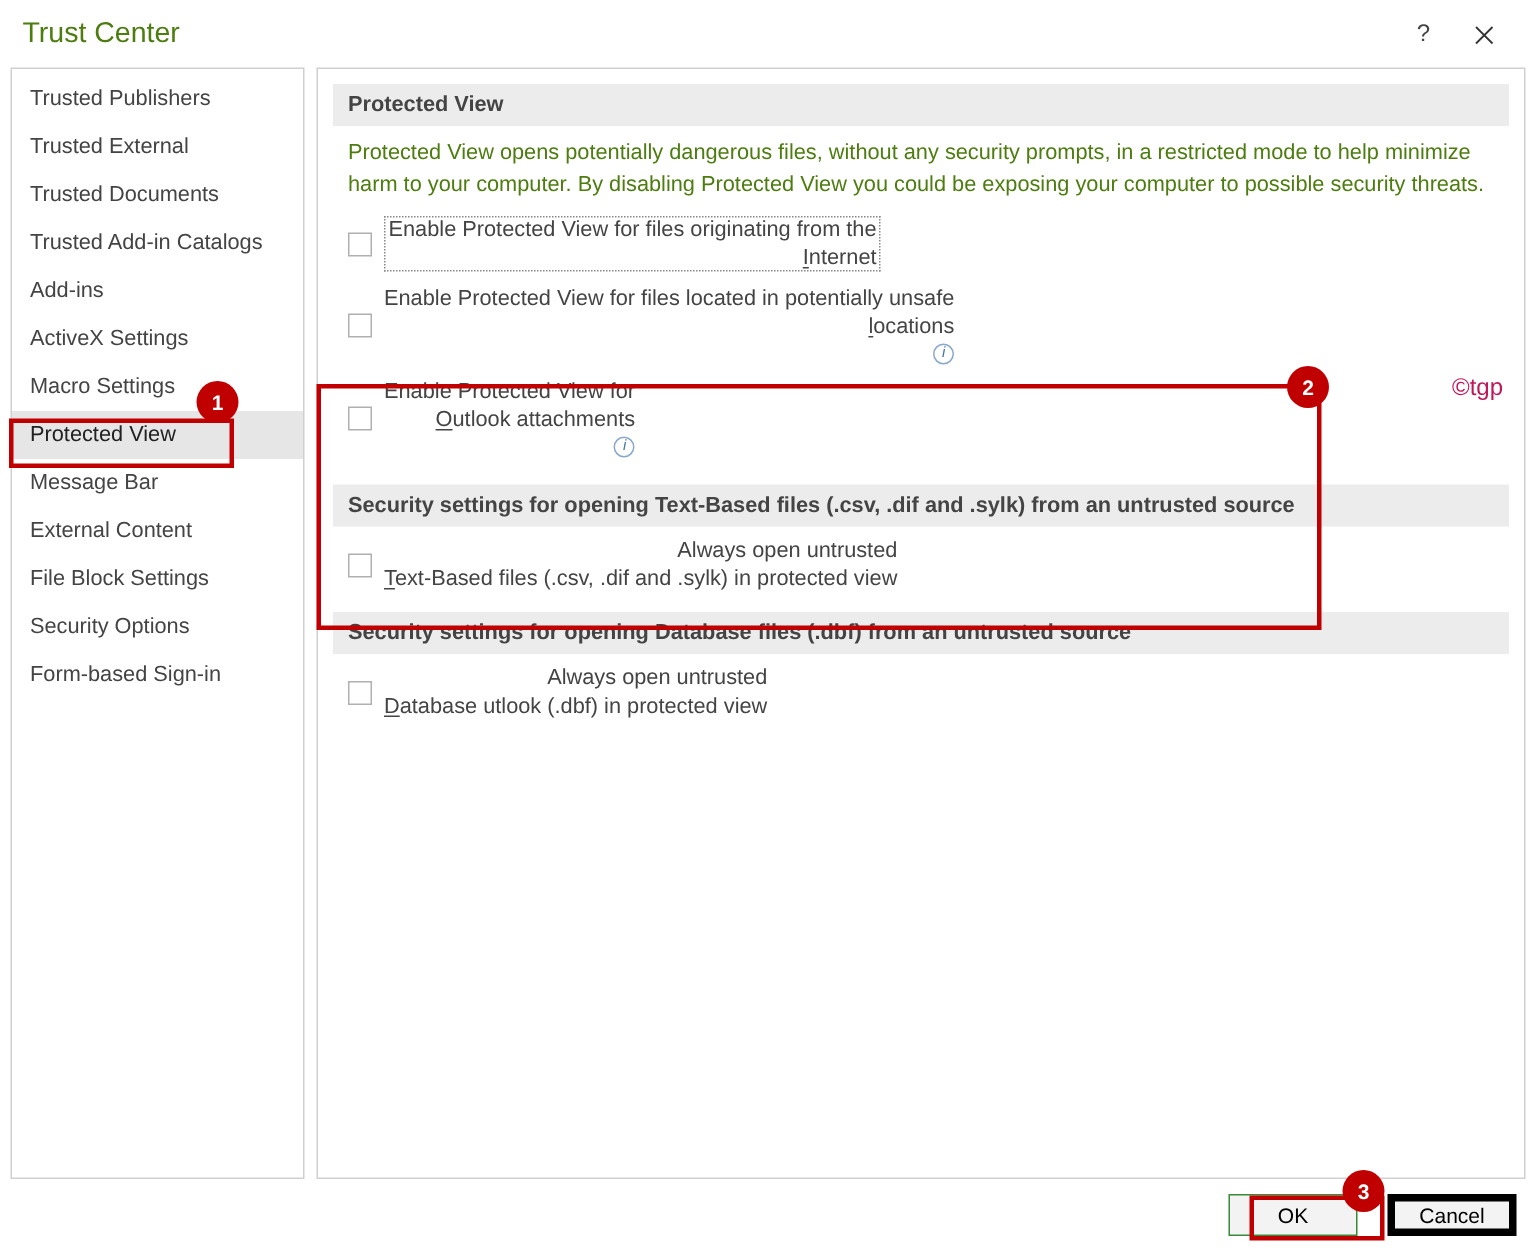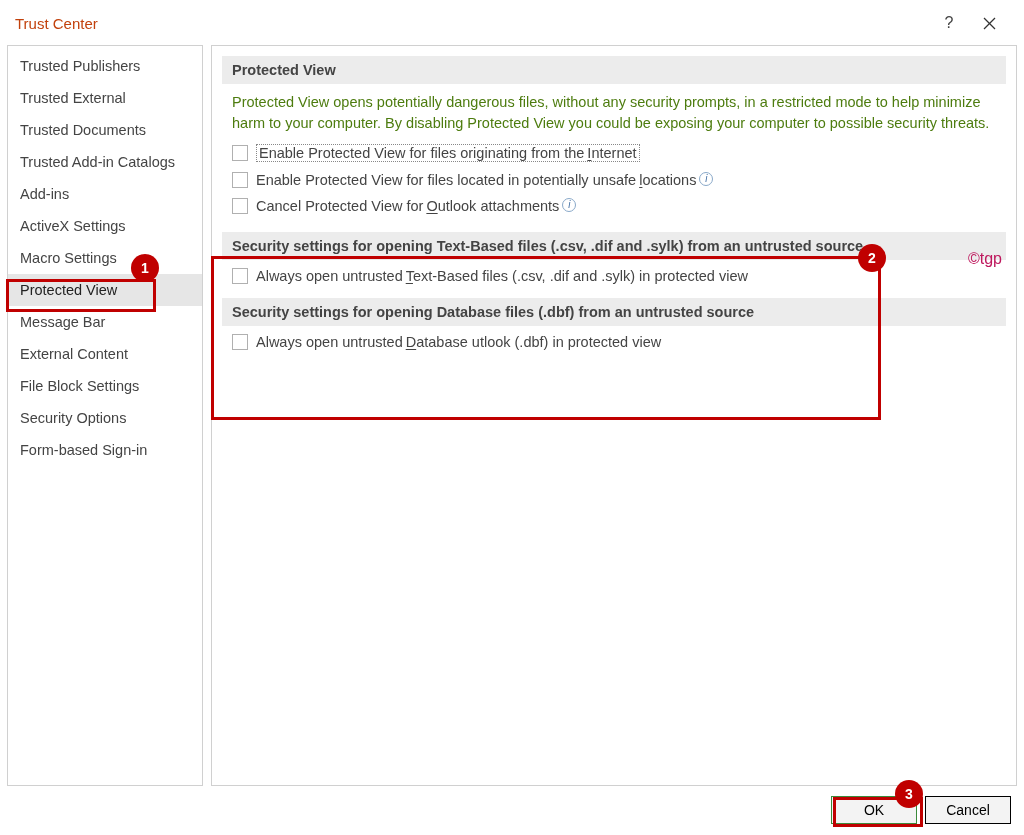--- a/index.html
+++ b/index.html
@@ -17,22 +17,22 @@
     display: flex; flex-direction: column;
     border: 1px solid #fff;
   }
   .titlebar {
     height: 44px;
     display: flex; align-items: center;
     padding: 0 14px;
   }
   .titlebar .title {
     flex: 1;
-    font-size: 15px;
-    color: #c2410c;
+    font-size: 19px;
+    color: #4d7c0f;
   }
   .titlebar .btn {
     width: 40px; height: 36px;
     display: flex; align-items: center; justify-content: center;
     font-size: 16px;
     color: #444;
     cursor: pointer;
   }
   .content {
     flex: 1;
@@ -86,22 +86,23 @@
   .chk {
     width: 16px; height: 16px;
     border: 1px solid #b0b0b0;
     background: #fff;
     flex: none;
   }
   .chk-label {
     font-size: 14.5px;
     color: #444;
     display: inline-flex;
-    align-items: flex-start;
+    align-items: flex-end;
     gap: 3px;
+    flex-direction: column;
   }
   .chk-row.dotted .chk-label { border: 1px dotted #888; padding: 0 2px; }
   .info-icon {
     width: 14px; height: 14px;
     border: 1px solid #8aa9c9;
     border-radius: 50%;
     display: inline-flex; align-items: center; justify-content: center;
     font-size: 10px; font-style: italic;
     color: #4672a6;
     line-height: 1;
@@ -109,26 +110,26 @@
   .und { text-decoration: underline; text-underline-offset: 2px; }
   .watermark {
     position: absolute;
     right: 14px; top: 204px;
     color: #be185d;
     font-size: 16px;
   }
   .footer {
     height: 42px;
     display: flex; justify-content: flex-end; align-items: center;
-    gap: 8px;
+    gap: 20px;
     padding: 0 12px 6px 0;
   }
   .dlg-btn {
     min-width: 86px; height: 28px;
-    border: 1px solid #000000;
+    border: 5px solid #000000;
     background: #f3f3f3;
     font-size: 14px;
     cursor: pointer;
   }
   .dlg-btn.primary { border: 1px solid #3b8a3b; }
   .callout {
     position: absolute;
     border: 3px solid #c00000;
     pointer-events: none;
   }
@@ -192,21 +193,21 @@
         <span class="chk"></span>
         <span class="chk-label">
           <span>Enable Protected View for files located in potentially unsafe </span>
             <span><span class="und">l</span><span>ocations</span></span>
           <span class="info-icon">i</span>
         </span>
       </div>
       <div class="chk-row">
         <span class="chk"></span>
         <span class="chk-label">
-          <span>Cancel Protected View for </span>
+          <span>Enable Protected View for </span>
             <span><span class="und">O</span><span>utlook attachments</span></span>
           <span class="info-icon">i</span>
         </span>
       </div>
 
       <div class="section-header" style="margin-top:18px">Security settings for opening Text-Based files (.csv, .dif and .sylk) from an untrusted source</div>
       <div class="chk-row" style="margin-top:8px">
         <span class="chk"></span>
         <span class="chk-label">
           <span>Always open untrusted </span>

